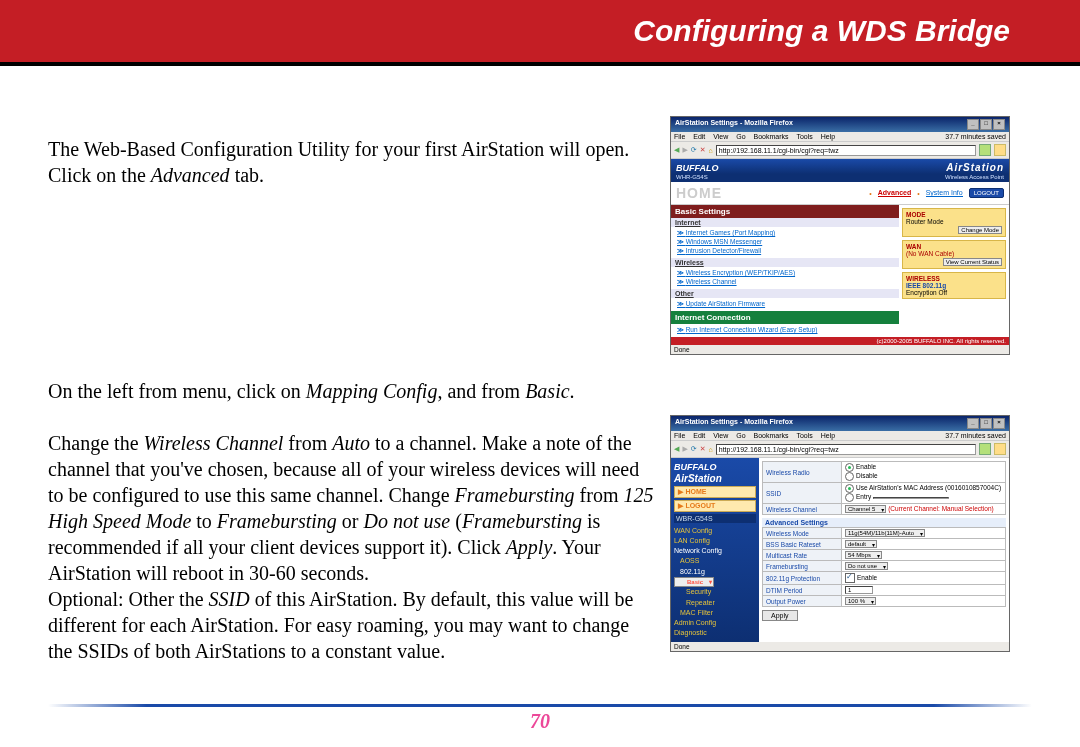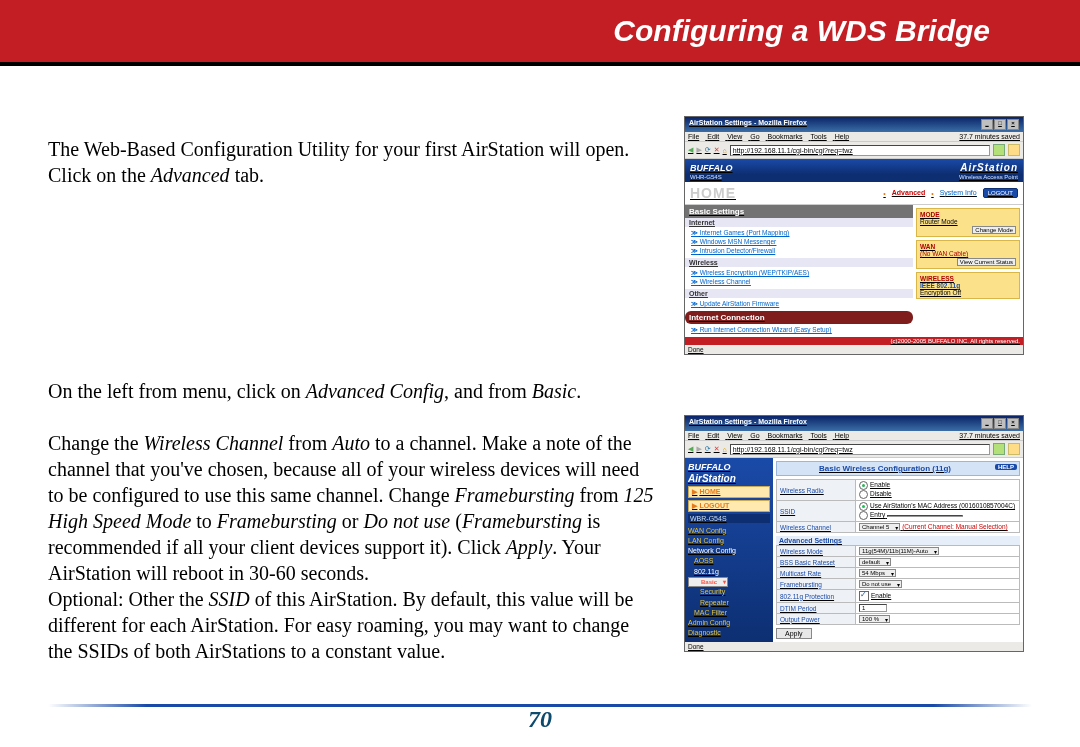--- a/index.html
+++ b/index.html
@@ -13,49 +13,48 @@
     position: relative;
     overflow: hidden;
   }
   .header-bar {
     background: #c41e25;
     height: 62px;
     border-bottom: 4px solid #000;
     display: flex;
     align-items: center;
     justify-content: flex-end;
-    padding-right: 90px;
+    padding-right: 70px;
   }
   .header-title {
     color: #fff;
     font-family: "Century Gothic", "Avant Garde", Futura, sans-serif;
     font-weight: 700;
     font-style: italic;
     font-size: 30px;
   }
   .content {
     display: flex;
     padding: 50px 40px 0 48px;
-    gap: 30px;
+    gap: 16px;
   }
   .text-col {
     width: 606px;
     font-size: 20px;
     line-height: 1.3;
     font-family: "Century Schoolbook", Georgia, serif;
   }
   .para1 { margin-bottom: 190px; }
   .para2 { margin: 0; }
   .italic { font-style: italic; }
   .img-col {
     display: flex;
     flex-direction: column;
     gap: 60px;
     width: 340px;
-    text-decoration: underline;
   }
   .screenshot {
     border: 1px solid #666;
     font-size: 7px;
     font-family: Tahoma, Arial, sans-serif;
     background: #eceae6;
     position: relative;
   }
   .titlebar {
     background: linear-gradient(#0a246a,#3a6ea5);
@@ -84,22 +83,22 @@
   .home-row { background:#fff; padding:3px 5px; display:flex; align-items:center; justify-content:space-between; border-bottom:1px solid #ccc;}
   .home-lbl { color:#ccc; font-weight:bold; font-size:14px; font-family:Arial; letter-spacing:1px;}
   .home-nav { display:flex; gap:6px; font-size:7px; align-items:center;}
   .home-nav .adv { color:#c00; border-bottom:1px solid #c00; font-weight:bold;}
   .home-nav .sys { color:#06c; border-bottom:1px solid #06c; }
   .logout-btn { background:#1a4aa8; color:#fff; padding:1px 4px; border:1px solid #0d2f72; border-radius:2px; font-size:6px;}
   .s1-main { display:flex; }
   .s1-left { flex:1.2; }
   .s1-right { width:110px; }
   .sect-hdr { color:#fff; font-weight:bold; padding:2px 4px; font-size:8px;}
-  .bs { background:#737373;}
-  .ic { background:#7f1d1d;border-radius:6px;}
+  .bs { background:#7f1d1d;}
+  .ic { background:#15803d;}
   .sub-hdr { background:#e6e6f5; color:#333; font-weight:bold; padding:1px 4px; font-size:7px; text-decoration:underline;}
   .link-list { padding:2px 6px; font-size:6.5px; }
   .link-list div::before { content:"≫ "; color:#06c; font-weight:bold;}
   .link-list div { color:#06c; text-decoration:underline; margin-bottom:1px;}
   .mode-box { background:#fbe18a; border:1px solid #d8b648; margin:3px; padding:2px 3px; font-size:6.5px;}
   .mode-box .hdr { font-weight:bold; color:#a00;}
   .mode-box .btn, .mode-box button { font-size:6px; padding:0 2px; border:1px solid #888; background:#eee; display:inline-block; margin-top:1px;}
   .footer-red { background:#c41e25; color:#fff; text-align:right; font-size:6px; padding:1px 3px;}
   .status{ background:#eceae6; padding:1px 3px; font-size:6.5px;}
   
@@ -135,41 +134,41 @@
     bottom:40px;
     height:3px;
     background:linear-gradient(to right, rgba(26,74,168,0) 0%, #1a4aa8 10%, #1a4aa8 90%, rgba(26,74,168,0) 100%);
     border-radius:2px;
   }
   .page-num {
     position:absolute;
     bottom:14px;
     left:0; right:0;
     text-align:center;
-    color:#0c4a6e;
+    color:#ec4899;
     font-family: Georgia, serif;
     font-style: italic;
     font-weight:bold;
-    font-size:24px;
+    font-size:20px;
   }
 </style>
 </head>
 <body>
 
 <div class="header-bar">
   <span class="header-title">Configuring a WDS Bridge</span>
 </div>
 
 <div class="content">
   <div class="text-col">
     <p class="para1">
       <span>The Web-Based Configuration Utility for your first AirStation will open.  Click on the </span><span class="italic">Advanced</span><span> tab.</span>
     </p>
     <p class="para2">
-      <span>On the left from menu, click on </span><span class="italic">Advanced Config</span><span>, and from </span><span class="italic">Basic</span><span>.</span><br><br>
+      <span>On the left from menu, click on </span><span class="italic">Mapping Config</span><span>, and from </span><span class="italic">Basic</span><span>.</span><br><br>
       <span>Change the </span><span class="italic">Wireless Channel</span><span> from </span><span class="italic">Auto</span><span> to a channel.  Make a note of the channel that you've chosen, because all of your wireless devices will need to be configured to use this same channel.  Change </span><span class="italic">Framebursting</span><span> from </span><span class="italic">125 High Speed Mode</span><span> to </span><span class="italic">Framebursting</span><span> or </span><span class="italic">Do not use</span><span> (</span><span class="italic">Framebursting</span><span> is recommended if all your client devices support it).  Click </span><span class="italic">Apply</span><span>.  Your AirStation will reboot in 30-60 seconds.</span><br>
       <span>Optional:  Other the </span><span class="italic">SSID</span><span> of this AirStation.  By default, this value will be different for each AirStation.  For easy roaming, you may want to change the SSIDs of both AirStations to a constant value.</span>
     </p>
   </div>
 
   <div class="img-col">
 
     <div class="screenshot">
       <div class="titlebar">
         <span>AirStation Settings - Mozilla Firefox</span>
@@ -312,24 +311,20 @@
             <div class="indent1" style="color:#fff;">802.11g</div>
             <div class="indent2 sel">Basic</div>
             <div class="indent2">Security</div>
             <div class="indent2">Repeater</div>
             <div class="indent1">MAC Filter</div>
             <div>Admin Config</div>
             <div>Diagnostic</div>
           </div>
         </div>
         <div class="s2-right">
-          <div class="cfg-title">
-            <span>Basic Wireless Configuration (11g)</span>
-            <span class="help-badge">HELP</span>
-          </div>
           <table class="cfg-table">
             <tbody>
                 <tr>
               <td class="k">Wireless Radio</td>
               <td><span class="radio on"></span><span>Enable</span><br><span class="radio"></span><span>Disable</span></td>
             </tr>
             <tr>
               <td class="k">SSID</td>
               <td><span class="radio on"></span><span>Use AirStation's MAC Address (0016010857004C)</span><br><span class="radio"></span><span>Entry</span> <span class="txt" style="min-width:70px;"></span></td>
             </tr>

